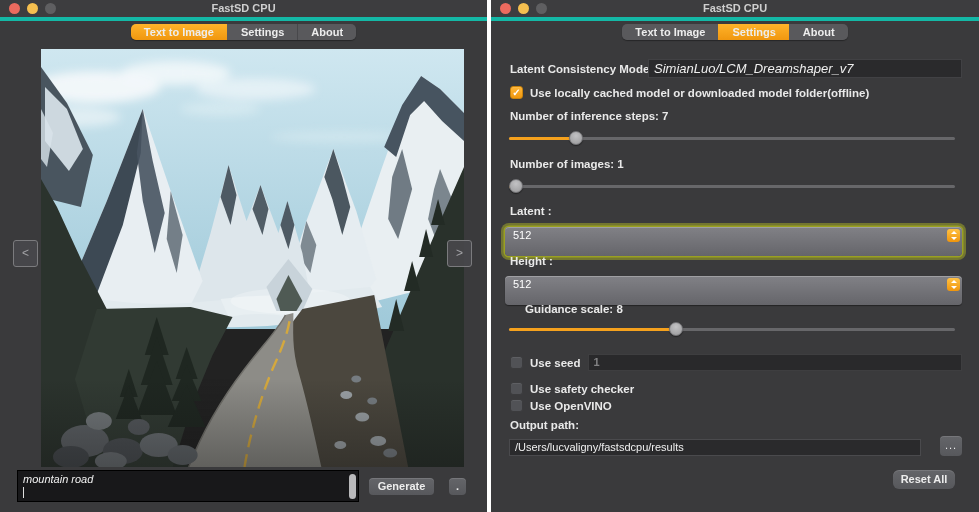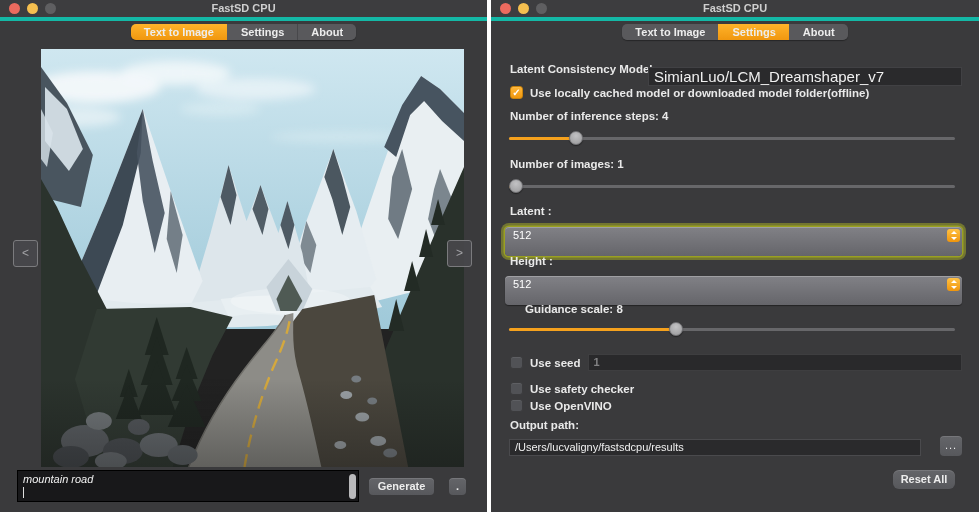--- a/index.html
+++ b/index.html
@@ -53,21 +53,21 @@
          font-size:11px; font-weight:700; text-align:center; box-shadow:inset 0 1px 0 rgba(255,255,255,.12); }
   #generate-btn { position:absolute; left:369px; top:478px; width:65px; height:17px; line-height:17px; }
   #dot-btn      { position:absolute; left:449px; top:478px; width:17px; height:17px; line-height:17px; }
 
   
   .lbl { position:absolute; font-size:11.5px; font-weight:700; color:#e9e9e9; white-space:nowrap; }
 
   .dark-field { position:absolute; box-sizing:border-box; background:#2a2a2c; border:1px solid #414144;
                 color:#f0f0f0; font-size:11px; padding:0 5px; overflow:hidden; white-space:nowrap; }
 
-  #model-field { left:157px; top:67px; right:17px; height:19px; line-height:17px; font-size:15px; }
+  #model-field { left:157px; top:59px; right:17px; height:19px; line-height:17px; font-size:13px;font-style:italic; }
 
   .chk-row { position:absolute; display:flex; align-items:center; gap:7px;
              font-size:11.5px; font-weight:700; color:#e9e9e9; white-space:nowrap; }
   .chk { width:13px; height:13px; border-radius:3px; background:#515256; border:1px solid #3b3b3d;
          box-sizing:border-box; position:relative; flex:none; box-shadow:inset 0 1px 0 rgba(255,255,255,.08); }
   .chk.checked { background:linear-gradient(#ffb637,#f0970e); border-color:#c8820c; }
   .chk.checked::after { content:"\2713"; position:absolute; inset:0; color:#fff; font-size:10px;
                         font-weight:900; line-height:12px; text-align:center; }
 
   .slider { position:absolute; height:14px; }
@@ -262,21 +262,21 @@
   </div>
 
   <div class="lbl" style="left:19px; top:63px;">Latent Consistency Model:</div>
   <div class="dark-field" id="model-field">SimianLuo/LCM_Dreamshaper_v7</div>
 
   <div class="chk-row" style="left:19px; top:86px;">
     <span class="chk checked"></span>
     <span>Use locally cached model or downloaded model folder(offline)</span>
   </div>
 
-  <div class="lbl" style="left:19px; top:110px;">Number of inference steps: 4</div>
+  <div class="lbl" style="left:19px; top:110px;">Number of inference steps: 7</div>
   <div class="slider" style="left:18px; top:131px; width:446px;">
     <div class="track"></div>
       <div class="fill" style="width: calc(14% + 5.04px);"></div>
       <div class="thumb" style="left: calc(14% - 1.96px);"></div>
   </div>
 
   <div class="lbl" style="left:19px; top:158px;">Number of images: 1</div>
   <div class="slider" style="left:18px; top:179px; width:446px;">
     <div class="track"></div>
       <div class="fill" style="width: calc(0% + 7px);"></div>

